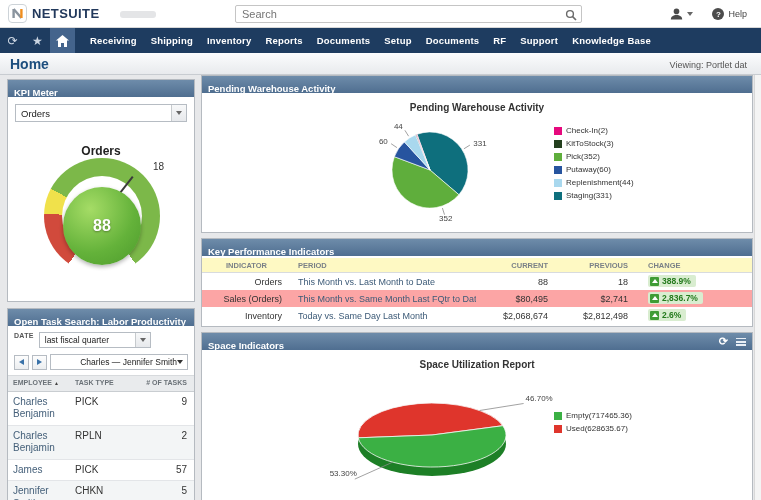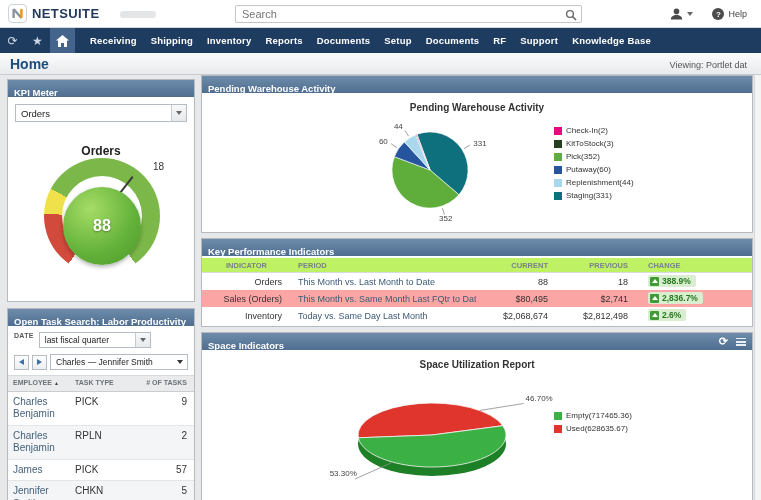--- a/index.html
+++ b/index.html
@@ -57,21 +57,21 @@
   .gauge-ball { position:absolute; left:19px; top:29px; width:78px; height:78px; border-radius:50%; z-index:3;
     background:radial-gradient(circle at 35% 28%, #a5dc66, #64b23a 58%, #4c9a2b);
     box-shadow:0 2px 4px rgba(0,0,0,.3); color:#fff; font-weight:bold; font-size:16px;
     display:flex; align-items:center; justify-content:center; text-shadow:0 1px 2px rgba(0,0,0,.35); cursor:pointer; }
   .gauge-prev { position:absolute; right:-4px; top:3px; font-size:10px; color:#333; }
   
   .task { left:7px; top:308px; width:188px; height:210px; }
   .date-row { display:flex; align-items:flex-start; gap:5px; margin:6px 6px 0; }
   .date-label { font-size:7px; font-weight:bold; color:#555; letter-spacing:.3px; }
   .date-select { width:112px; height:16px; }
-  .pager-row { display:flex; align-items:center; gap:3px; margin:6px 6px 0; }
+  .pager-row { display:flex; align-items:center; gap:3px; margin:6px 6px 0;text-align:right; }
   .pager-btn { width:15px; height:15px; border:1px solid #b6bcc3; background:linear-gradient(#fdfdfd,#eceef0); display:flex; align-items:center; justify-content:center; cursor:pointer; }
   .tri-left { width:0; height:0; border-top:3.5px solid transparent; border-bottom:3.5px solid transparent; border-right:5px solid #3a72a8; }
   .tri-right { width:0; height:0; border-top:3.5px solid transparent; border-bottom:3.5px solid transparent; border-left:5px solid #3a72a8; }
   .range-select { flex:1; height:16px; border:1px solid #b6bcc3; background:#fff; display:flex; align-items:center; padding-right:4px; cursor:pointer; }
   .ttable { margin-top:5px; border-top:1px solid #d7dadd; }
   .trow { display:flex; align-items:flex-start; border-bottom:1px solid #e3e5e8; padding:4px 5px; background:#fff; }
   .trow.alt { background:#f3f5f6; }
   .trow.thead { background:#e9ebed; border-bottom:1px solid #c9cdd1; padding:3px 5px; }
   .tcell { font-size:10px; color:#333; line-height:1.25; }
   .c-emp { width:62px; color:#45607a; cursor:pointer; }
@@ -86,21 +86,21 @@
   .legend { position:absolute; display:flex; flex-direction:column; gap:4px; }
   .pending-legend { left:352px; top:50px; }
   .legend-item { display:flex; align-items:center; gap:4px; }
   .swatch { width:8px; height:8px; display:inline-block; flex:none; }
   .legend-label { font-size:8px; color:#333; white-space:nowrap; }
   
   .kpis { left:201px; top:238px; width:552px; height:89px; }
   .ktable { margin-top:2px; }
   .krow { display:flex; align-items:center; height:17px; padding:0 6px; background:#fff; }
   .krow.alt { background:#fca5a5; }
-  .krow.khead { height:15px; border-bottom:1px solid #d8dbde; background:#bef264; }
+  .krow.khead { height:15px; border-bottom:1px solid #d8dbde; background:#fef9c3; }
   .kc { font-size:9px; color:#333; white-space:nowrap; overflow:hidden; }
   .c-ind { width:88px; text-align:right; padding-right:14px; }
   .khead .c-ind { text-align:left; padding-left:18px; font-size:7.5px; font-weight:bold; color:#7a8087; }
   .c-period { flex:1; color:#3c5a77; padding-left:2px; }
   .c-cur { width:72px; text-align:right; }
   .c-prev { width:80px; text-align:right; }
   .c-chg { width:118px; padding-left:20px; }
   .khead .kc { font-size:7.5px; font-weight:bold; color:#7a8087; }
   .chg-wrap { display:inline-flex; align-items:center; gap:3px; background:var(--positive-change-bg,#d9edd0); padding:1px 5px 1px 2px; border-radius:2px; }
   .chg-icon { width:9px; height:9px; background:#3f9c35; border-radius:1px; position:relative; display:inline-block; }

